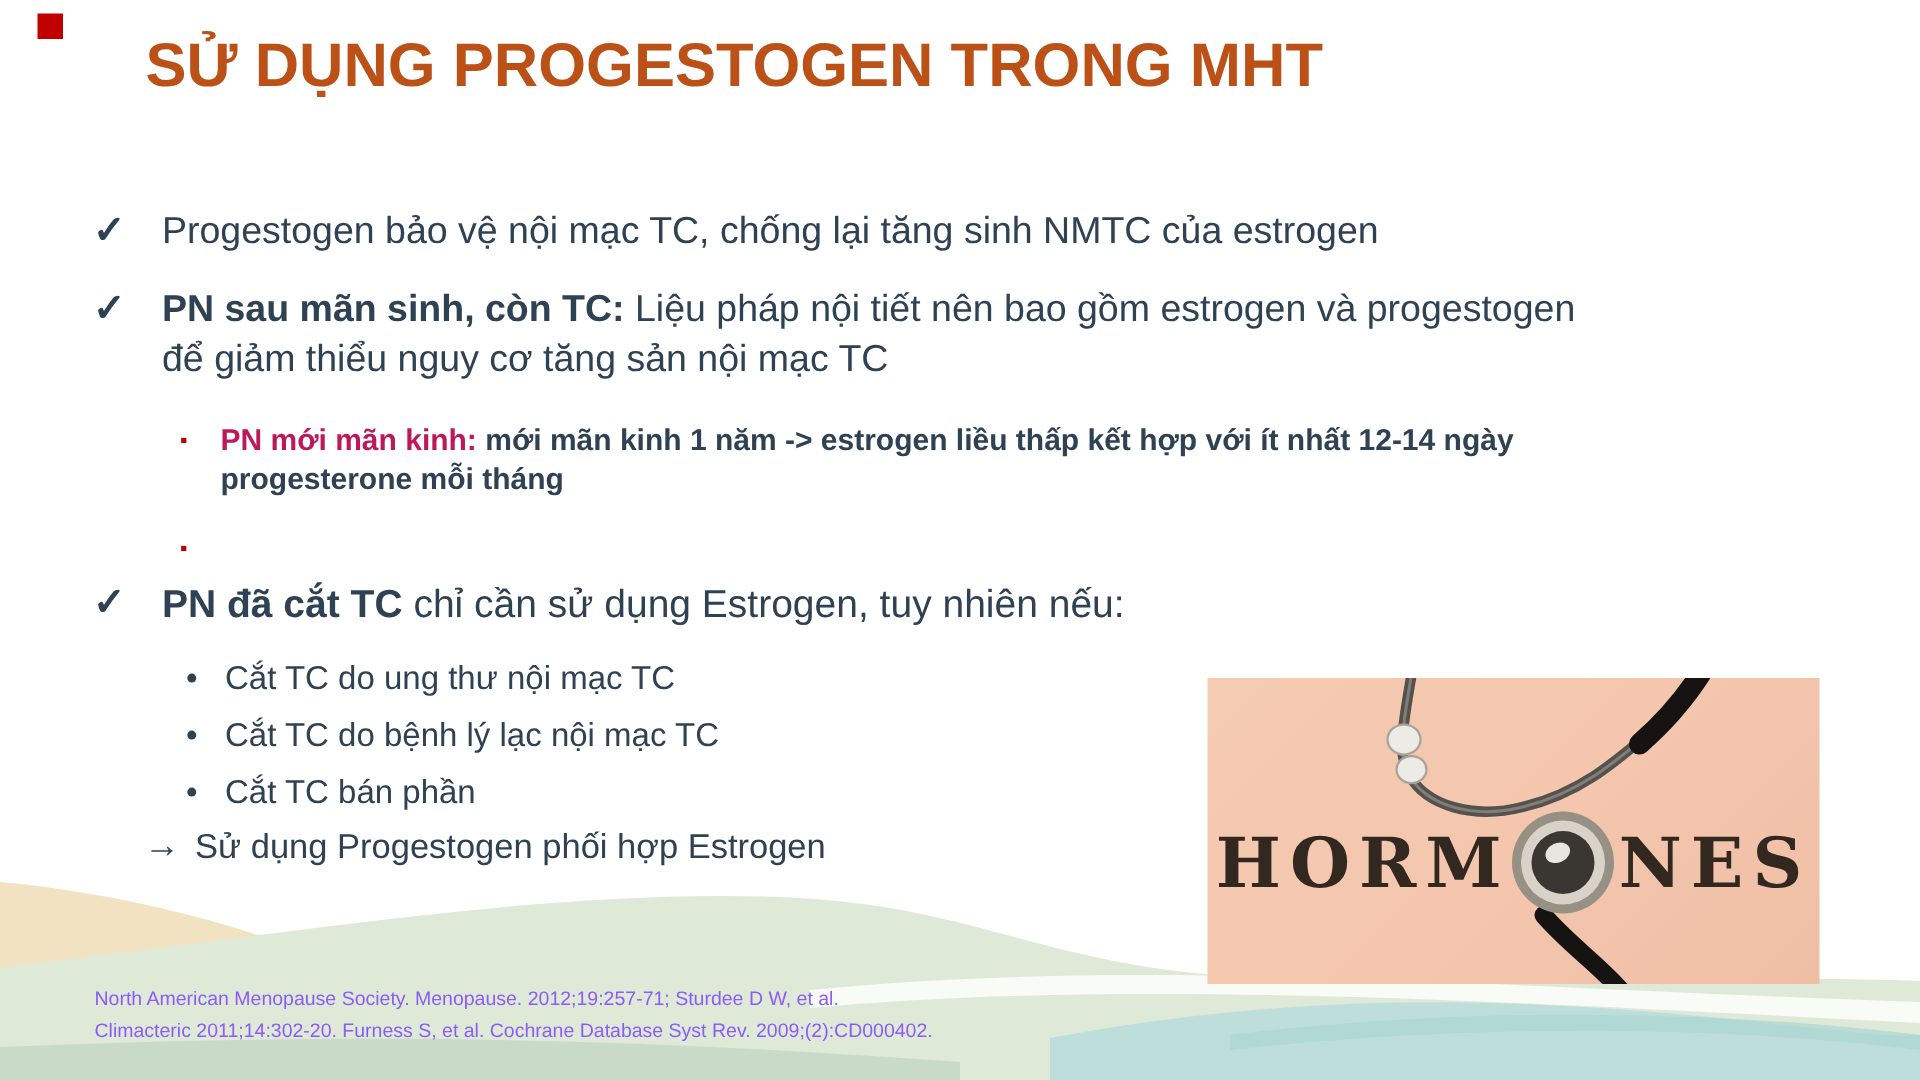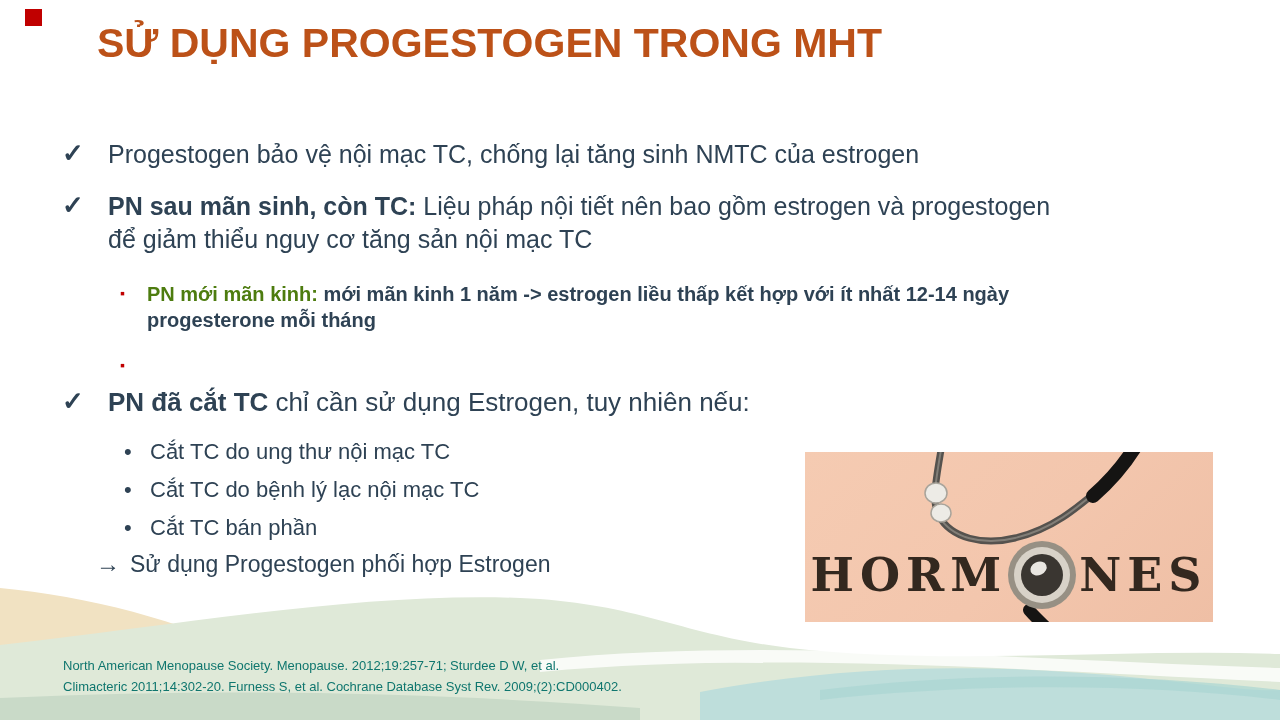--- a/index.html
+++ b/index.html
@@ -19,32 +19,32 @@
   
   .row { position:absolute; display:flex; color:#2E4254; z-index:3; }
   .mark { flex:0 0 46px; font-size:26px; font-weight:bold; line-height:1.2; }
   .txt  { line-height:1.3; }
   .bold { font-weight:bold; }
   .b1 { left:62px; top:138px; width:1160px; font-size:25px; }
   .b1 .txt { font-weight:normal; }
   .b2 { left:62px; top:190px; width:1170px; font-size:25px; }
   .sub { left:120px; font-size:20px; font-weight:bold; }
   .sub .smark { flex:0 0 27px; color:#C00000; font-size:14px; padding-top:4px; font-weight:bold; }
-  .sub .red { color:#4d7c0f; }
+  .sub .red { color:#be185d; }
   .s1 { top:281px; width:1140px; }
   .s2 { top:353px; width:1150px; }
   .b3 { left:62px; top:386px; width:1000px; font-size:26px; }
   .dot { left:124px; font-size:22px; }
   .dot .dmark { flex:0 0 26px; font-size:22px; line-height:1.25; }
   .d1 { top:438px; } .d2 { top:476px; } .d3 { top:514px; }
   .arrow-row { left:96px; top:550px; font-size:23px; }
   .arrow-row .amark { flex:0 0 34px; font-size:24px; line-height:1.2; }
   
   .photo {
-    position:absolute; left:805px; top:452px; width:408px; height:170px;
+    position:absolute; left:805px; top:452px; width:408px; height:204px;
     background:linear-gradient(135deg,#F5CBB2 0%,#F3C6AD 55%,#EFBFA5 100%);
     overflow:hidden; z-index:2;
   }
   .steth { position:absolute; left:0; top:0; width:408px; height:232px; z-index:1; }
   .word {
     position:absolute; left:0; right:0; top:96px; z-index:2;
     display:flex; justify-content:center; align-items:center;
     font-family:"DejaVu Serif", serif; font-weight:bold; font-size:46px;
     color:#33281F; letter-spacing:6px;
   }
@@ -53,21 +53,21 @@
     box-shadow:0 0 0 7px #D8D2C8, 0 0 0 13px #979084;
     margin:0 16px 0 14px; position:relative; flex:0 0 auto;
   }
   .chest::after {
     content:""; position:absolute; left:9px; top:8px; width:17px; height:13px;
     background:#F2F0EB; border-radius:50%; transform:rotate(-25deg); opacity:.95;
   }
   
   .footer {
     position:absolute; left:63px; top:656px; z-index:3;
-    font-size:13px; line-height:20.5px; color:#0f766e;
+    font-size:13px; line-height:20.5px; color:#8b5cf6;
   }
 </style>
 </head>
 <body>
 
 <div class="slide">
 
   <svg class="waves" viewBox="0 0 1280 180" preserveAspectRatio="none">
     <path d="M0,48 C110,58 235,95 310,150 C340,172 360,180 375,180 L0,180 Z" fill="#F1E2C2"></path>
     <path d="M0,105 C180,85 360,52 520,58 C640,63 680,95 790,108 C950,126 1120,108 1280,114 L1280,180 L0,180 Z" fill="#DFE9D8"></path>

